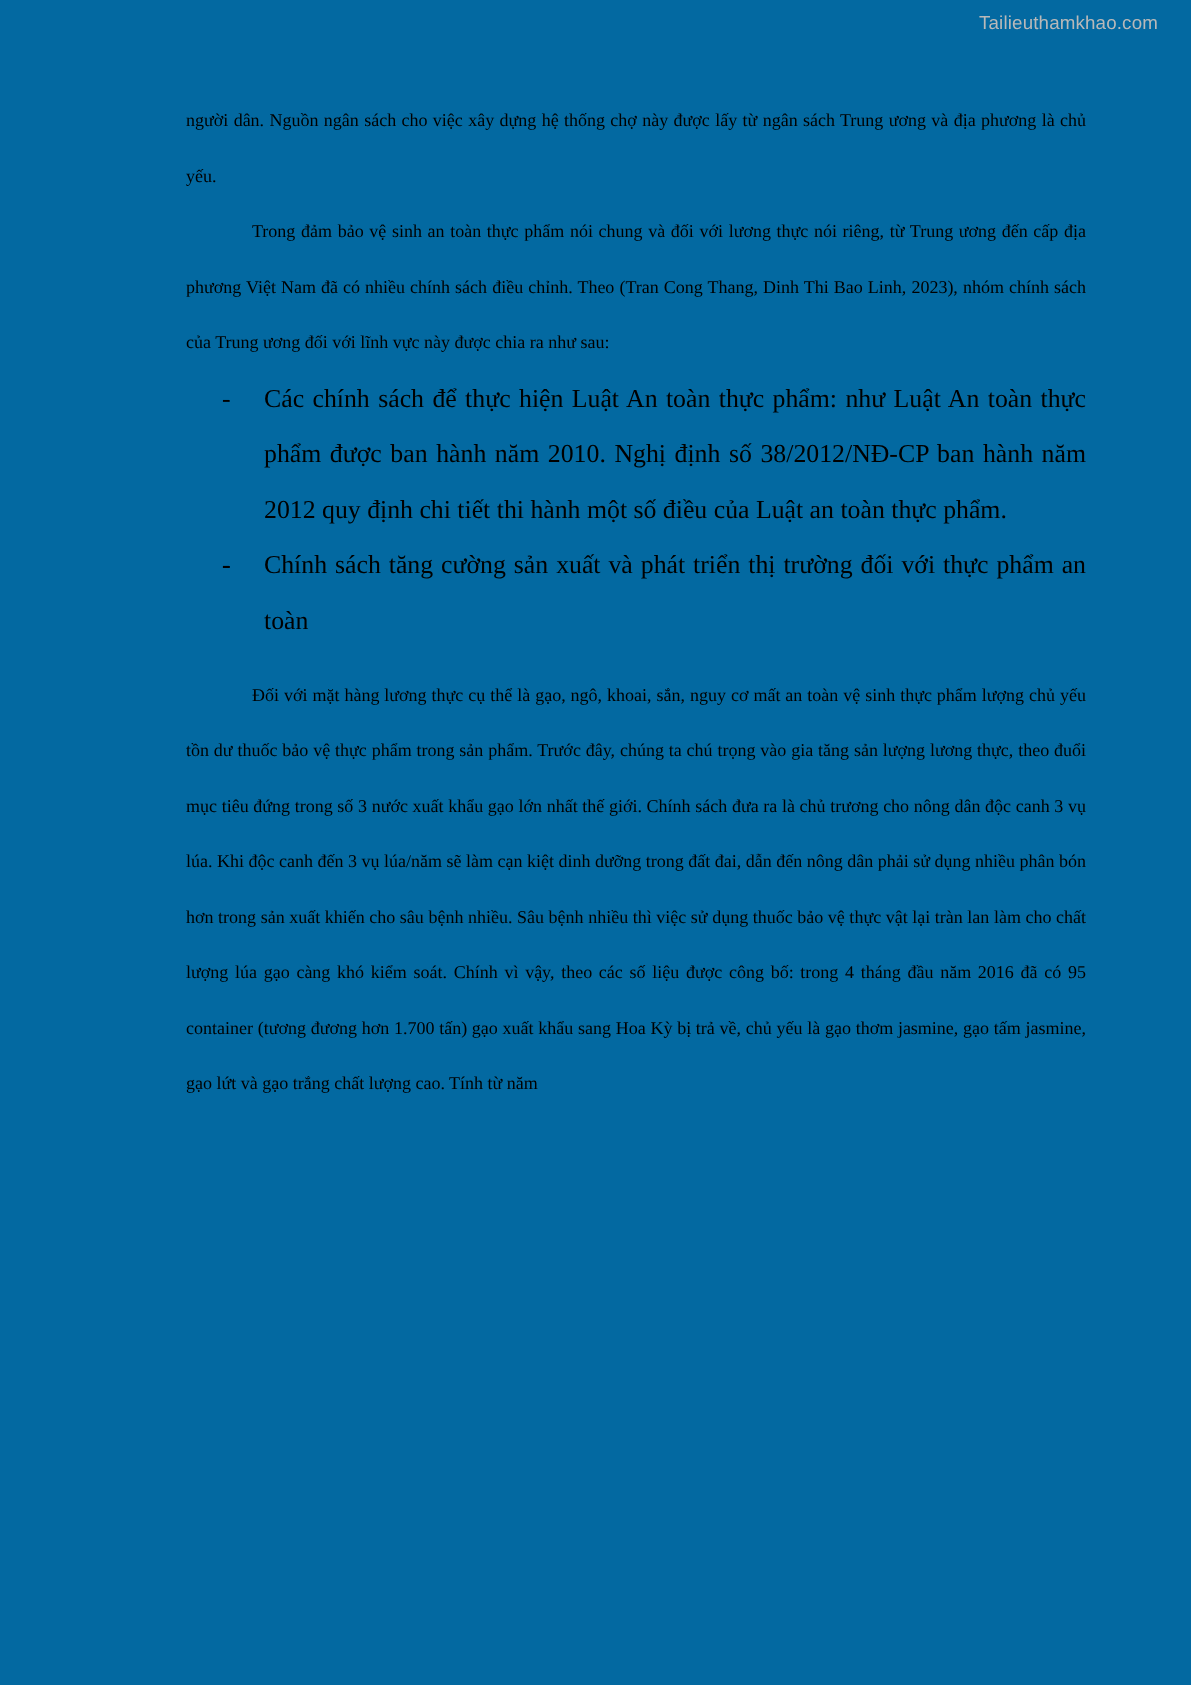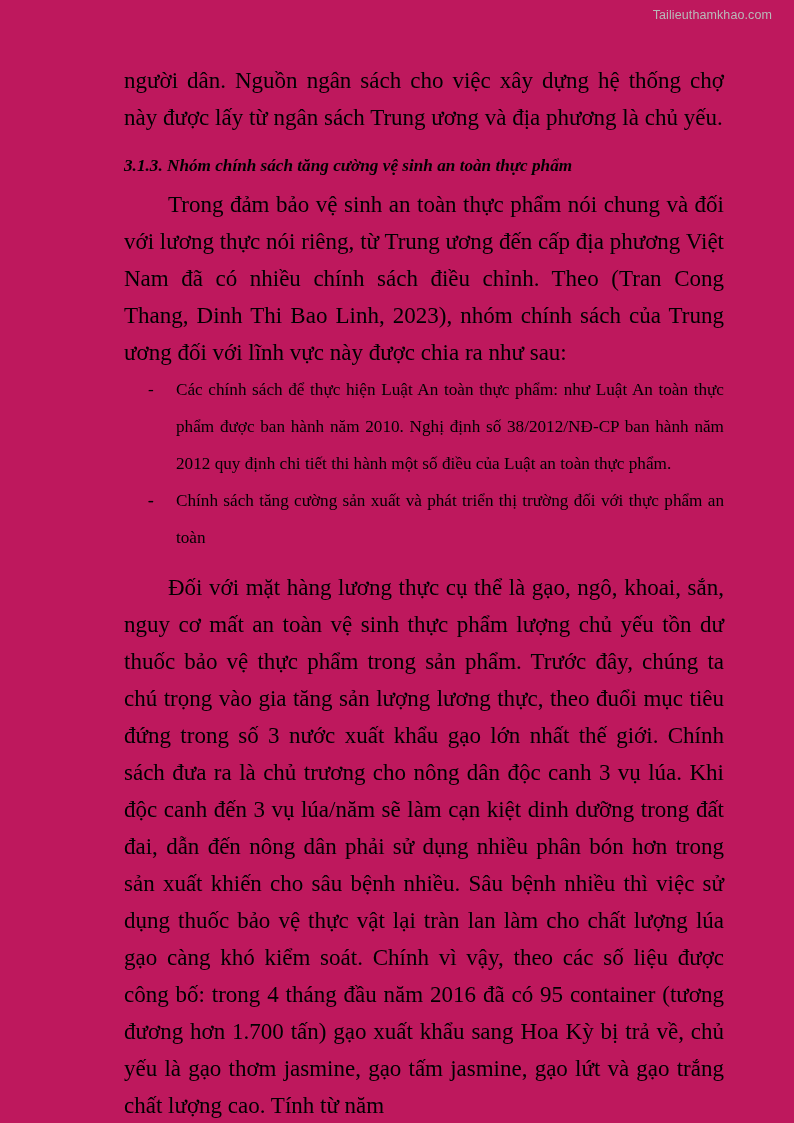--- a/index.html
+++ b/index.html
@@ -13,41 +13,41 @@
     font-family: "Liberation Serif", "DejaVu Serif", serif;
     color: #000000;
     position: relative;
     overflow: hidden;
   }
   .page {
     position: relative;
     width: 794px;
     height: 1123px;
     box-sizing: border-box;
-    background: #be185d;
+    background: #0369a1;
     text-decoration: underline;
   }
   .watermark {
     position: absolute;
     top: 8px;
     right: 22px;
     font-family: "Liberation Sans", sans-serif;
     font-size: 12.5px;
     color: #b9b9b9;
     letter-spacing: 0.1px;
   }
   .content {
     position: absolute;
     left: 124px;
     top: 62px;
     width: 600px;
   }
   p {
     margin: 0;
-    font-size: 23px;
+    font-size: 12px;
     line-height: 37px;
     text-align: justify;
     text-justify: inter-word;
   }
   p.indent {
     text-indent: 44px;
   }
   .heading {
     margin: 11px 0 2px 0;
     font-size: 17.2px;
@@ -90,21 +90,20 @@
 <body>
 
 <div class="page">
 
   <div class="watermark">Tailieuthamkhao.com</div>
 
   <div class="content">
 
     <p>người dân. Nguồn ngân sách cho việc xây dựng hệ thống chợ này được lấy từ ngân sách Trung ương và địa phương là chủ yếu.</p>
 
-    <div class="heading">3.1.3. Nhóm chính sách tăng cường vệ sinh an toàn thực phẩm</div>
 
     <p class="indent">Trong đảm bảo vệ sinh an toàn thực phẩm nói chung và đối với lương thực nói riêng, từ Trung ương đến cấp địa phương Việt Nam đã có nhiều chính sách điều chỉnh. Theo (Tran Cong Thang, Dinh Thi Bao Linh, 2023), nhóm chính sách của Trung ương đối với lĩnh vực này được chia ra như sau:</p>
 
     <ul class="bullets">
       <li>
         <span class="dash">-</span>
         <span>Các chính sách để thực hiện Luật An toàn thực phẩm: như Luật An toàn thực phẩm được ban hành năm 2010. Nghị định số 38/2012/NĐ-CP ban hành năm 2012 quy định chi tiết thi hành một số điều của Luật an toàn thực phẩm.</span>
       </li>
       <li>
         <span class="dash">-</span>

